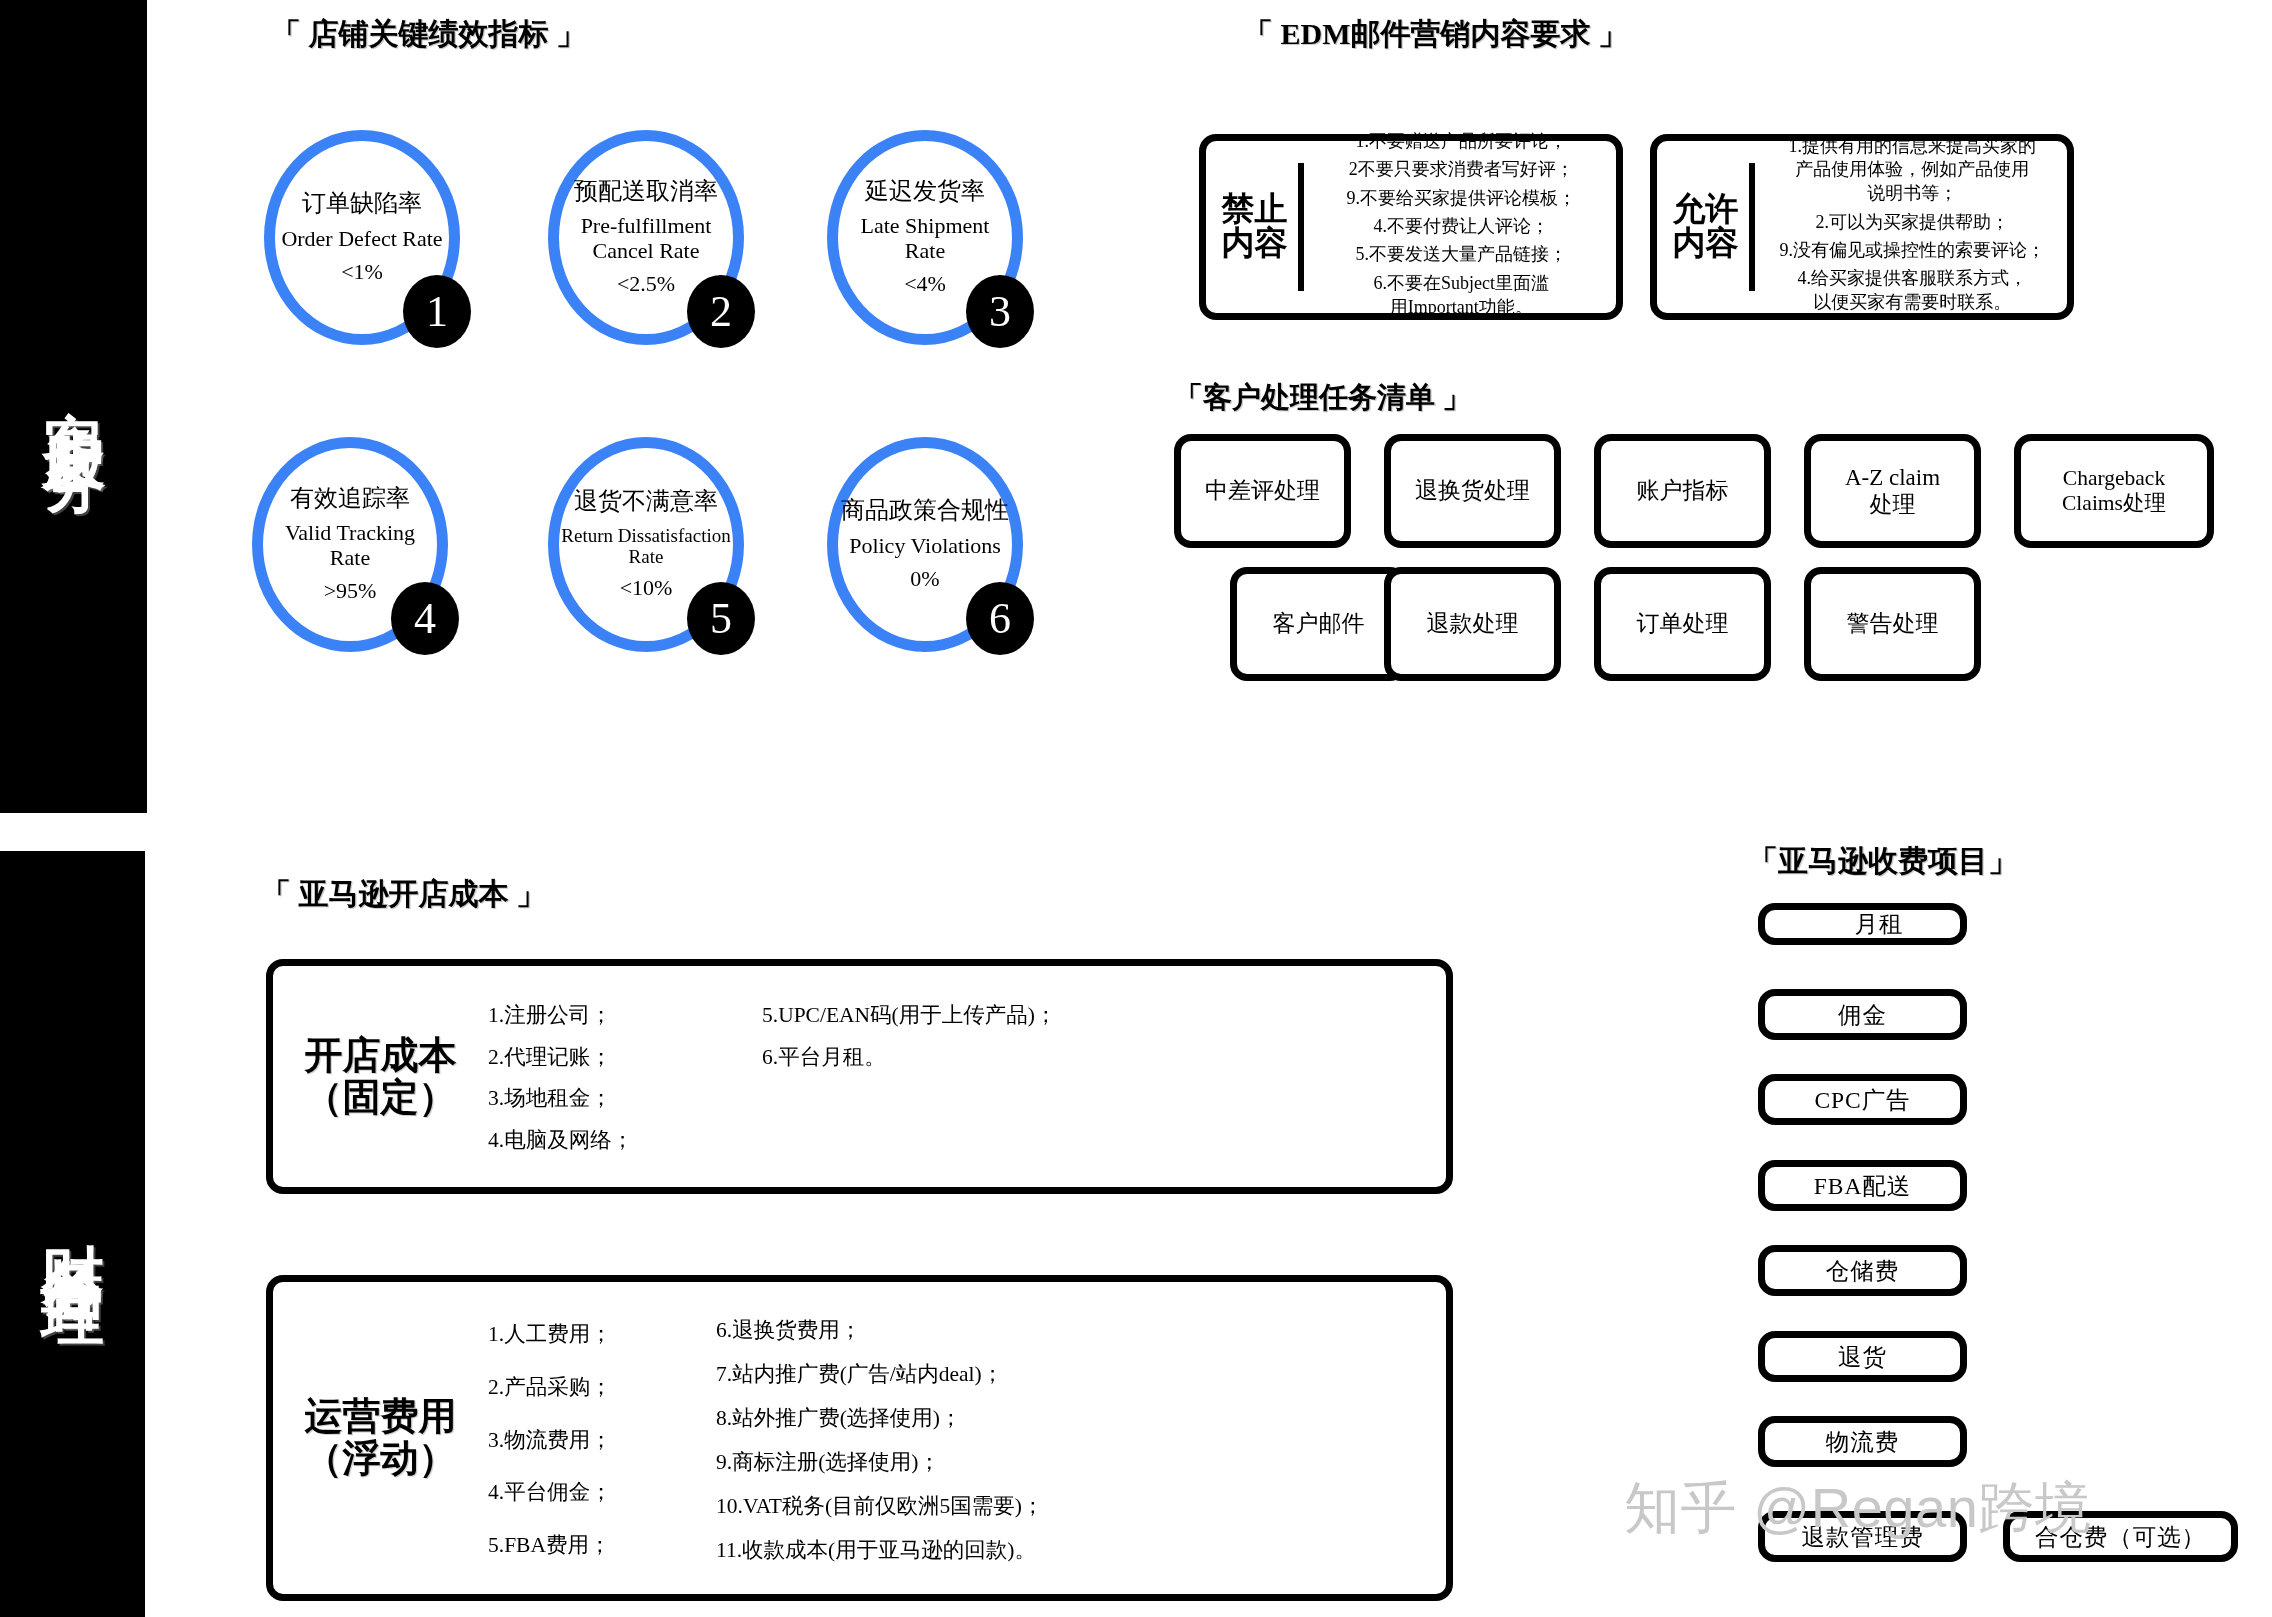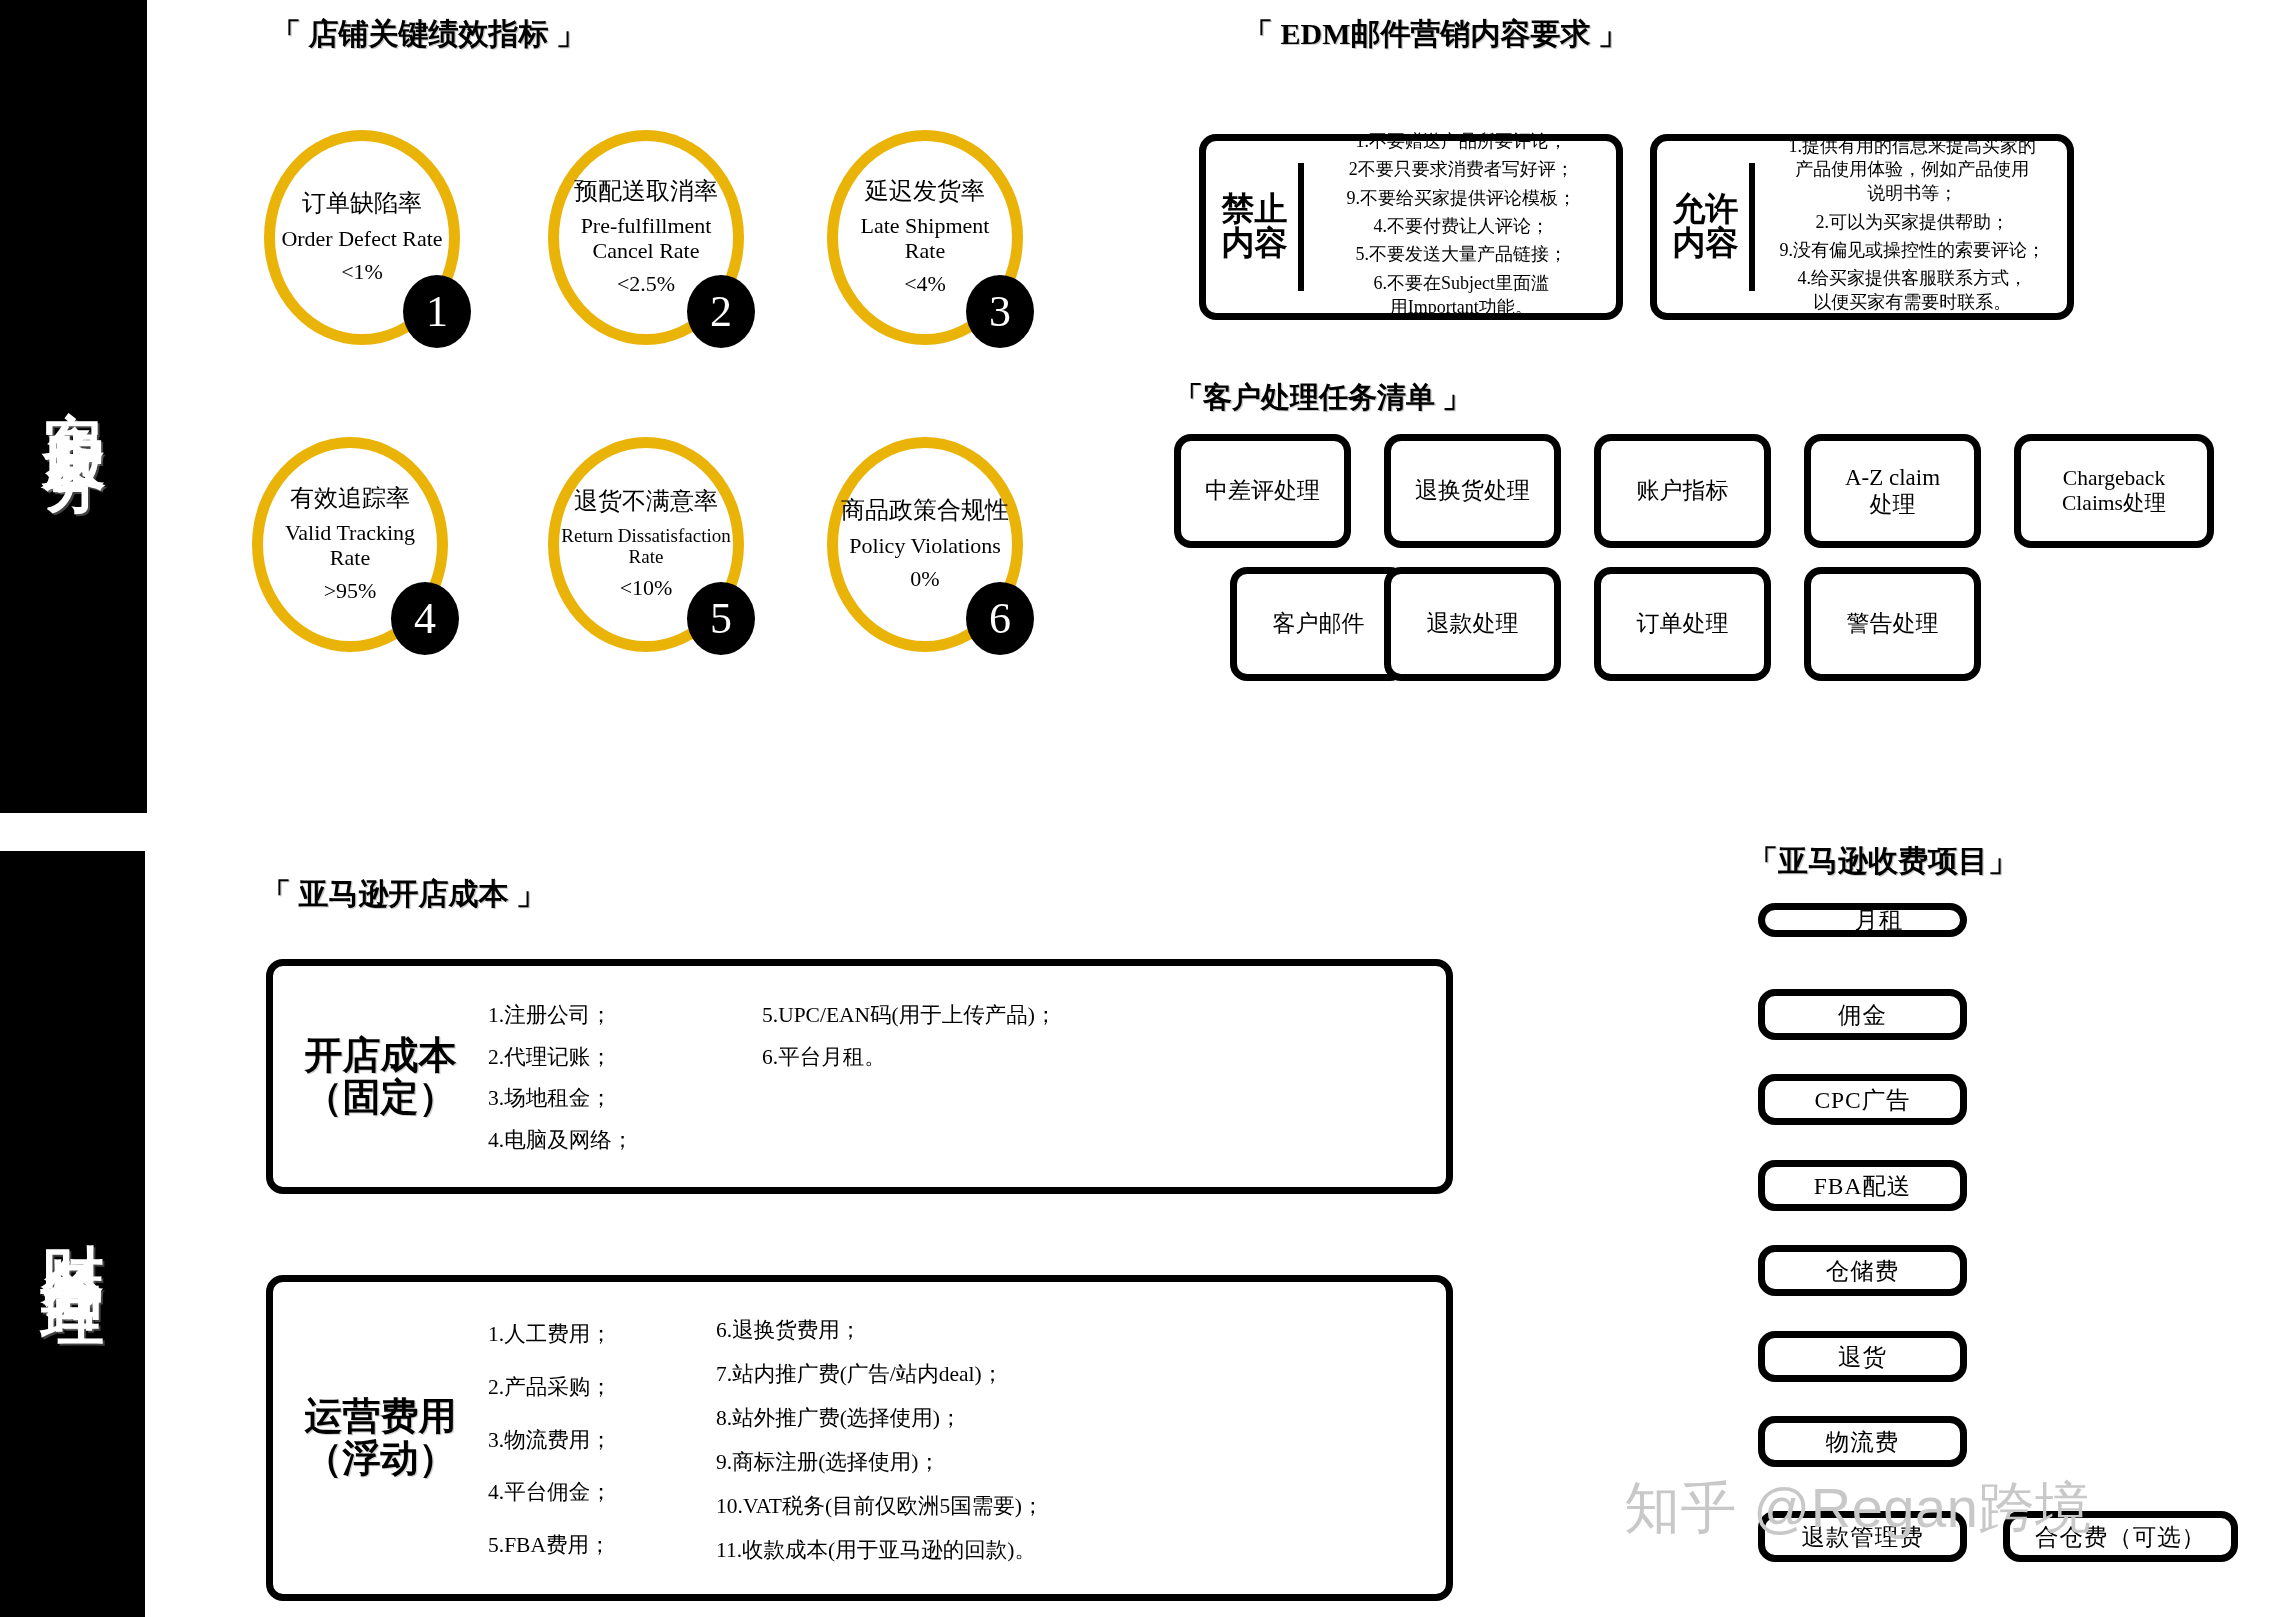--- a/index.html
+++ b/index.html
@@ -52,21 +52,21 @@
   #title-edm      { left: 1243px; top: 14.4px;   font-size: 30px; }
   #title-tasklist { left: 1174px; top: 378px;  font-size: 29px; }
   #title-cost     { left: 261px;  top: 874px; font-size: 30px; }
   #title-fees     { left: 1748px; top: 841px; font-size: 30px; }
 
   
   .kpi-circle {
     position: absolute;
     width: 196px;
     height: 215px;
-    border: 11px solid #eab308;
+    border: 11px solid #3b82f6;
     border-radius: 50%;
     box-sizing: border-box;
     display: flex;
     flex-direction: column;
     align-items: center;
     justify-content: center;
     text-align: center;
     background: #fff;
   }
   .kpi-cn {
@@ -395,21 +395,21 @@
         <li>7.站内推广费(广告/站内deal)；</li>
         <li>8.站外推广费(选择使用)；</li>
         <li>9.商标注册(选择使用)；</li>
         <li>10.VAT税务(目前仅欧洲5国需要)；</li>
         <li>11.收款成本(用于亚马逊的回款)。</li>
       </ul>
     </div>
   </div>
 </div>
 
-<div class="rbox fee-chip" style="left:1758px; top:903px; width:209px; height:34px;padding-left:33px;">
+<div class="rbox fee-chip" style="left:1758px; top:903px; width:209px; height:42px;padding-left:33px;">
   <span>月租</span>
 </div>
 <div class="rbox fee-chip" style="left:1758px; top:989px; width:209px; height:51px;">
   <span>佣金</span>
 </div>
 <div class="rbox fee-chip" style="left:1758px; top:1074px; width:209px; height:51px;">
   <span>CPC广告</span>
 </div>
 <div class="rbox fee-chip" style="left:1758px; top:1160px; width:209px; height:51px;">
   <span>FBA配送</span>

